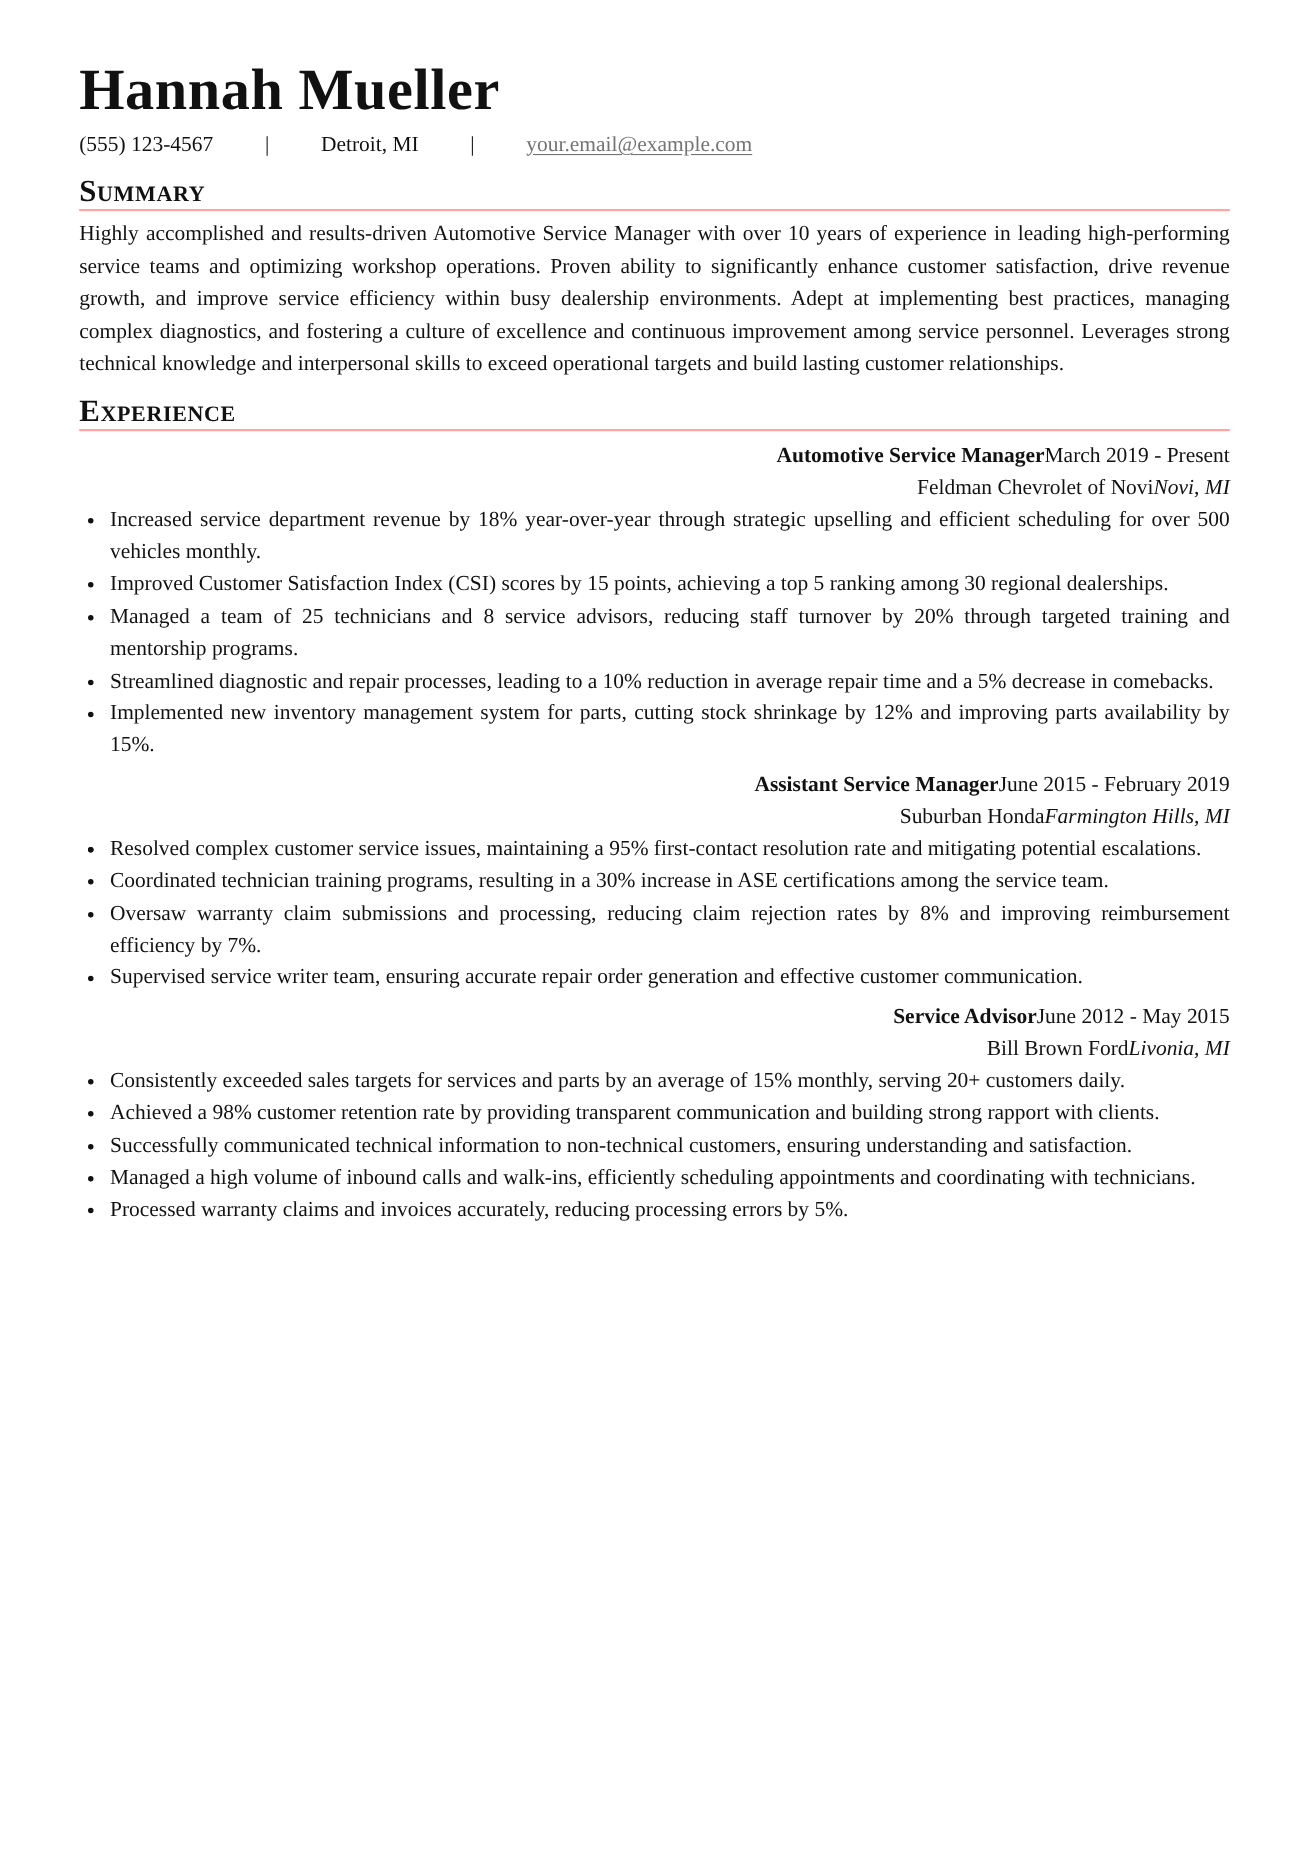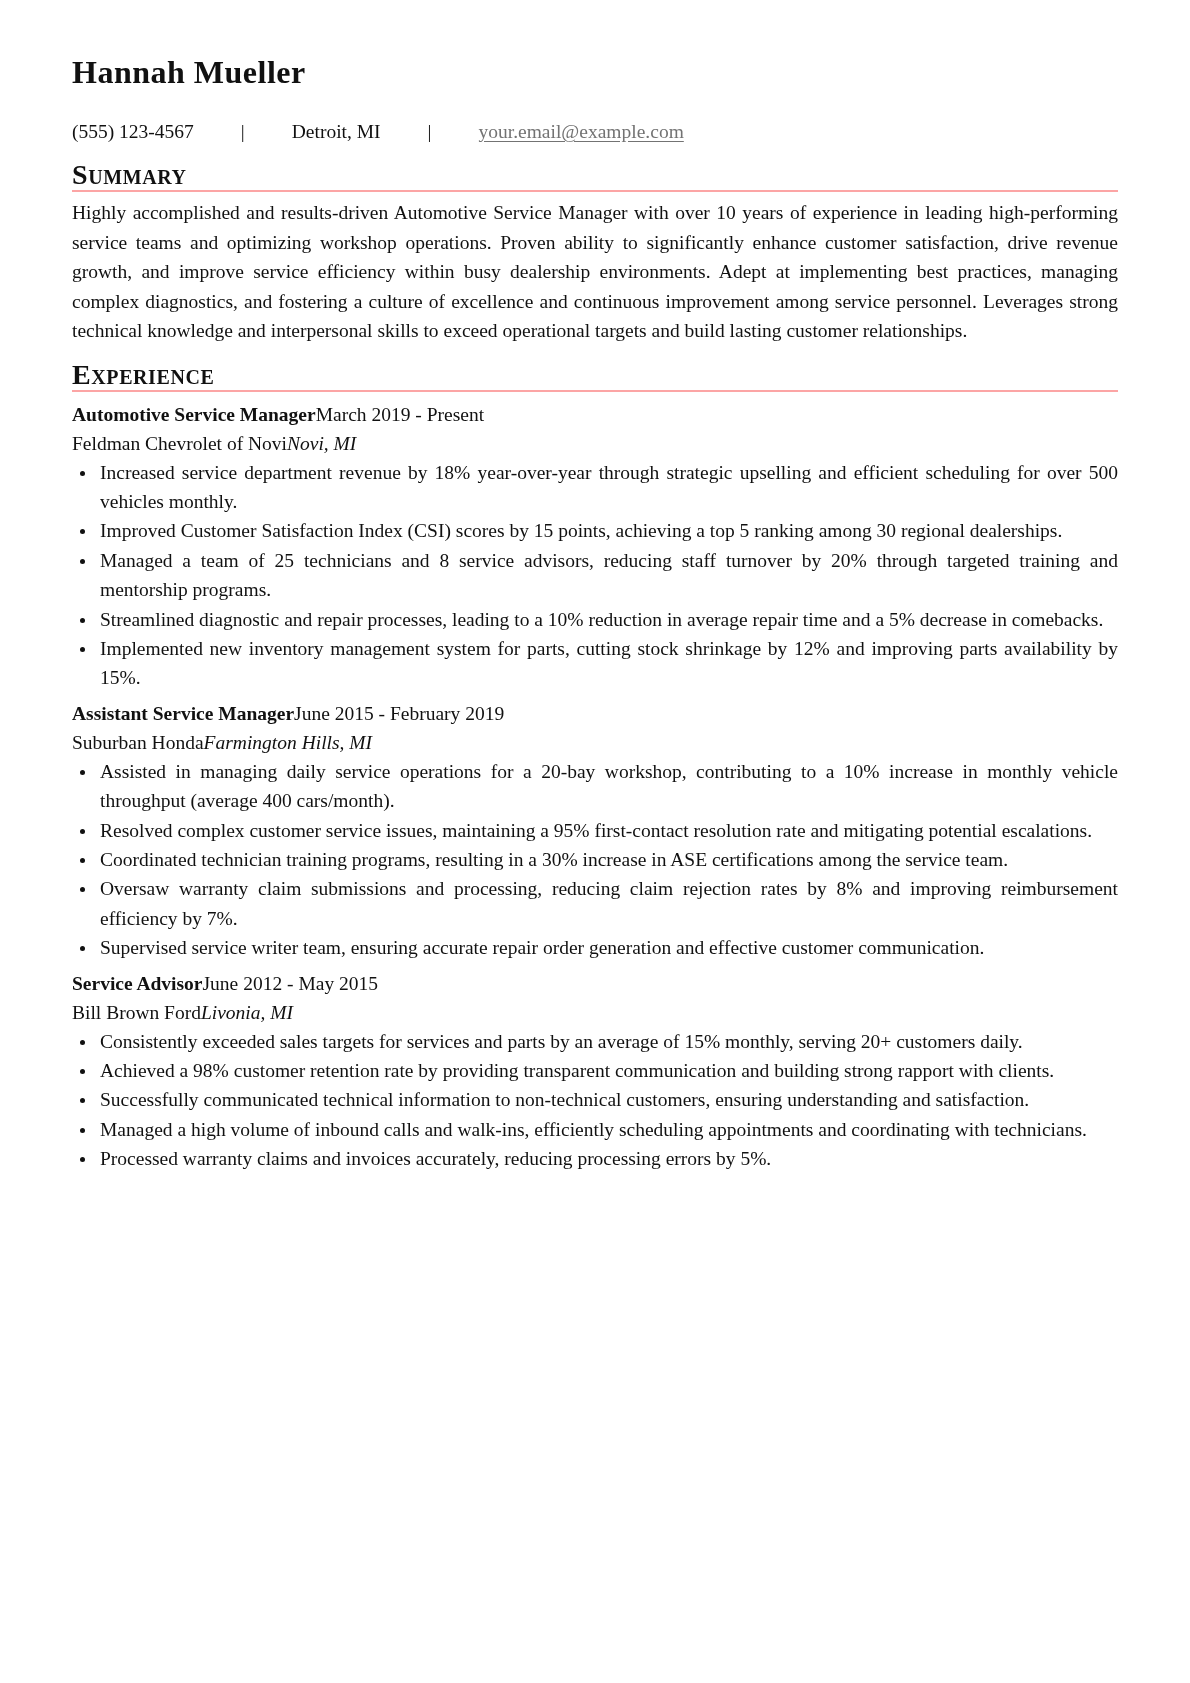--- a/index.html
+++ b/index.html
@@ -15,21 +15,21 @@
       color: #111111;
       overflow: hidden;
     }
     .page {
       position: absolute;
       left: 72px;
       top: 56px;
       width: 1046px;
     }
     .name {
-      font-size: 32px;
+      font-size: 53px;
       font-weight: bold;
       letter-spacing: 0.5px;
       line-height: 1;
       margin: 0;
       height: 44px;
     }
     .contact {
       margin-top: 20px;
       font-size: 19.5px;
       line-height: 24px;
@@ -62,21 +62,21 @@
       font-size: 19.5px;
       line-height: 29.5px;
       text-align: justify;
     }
     .job {
       margin-top: 8px;
     }
     .job + .job { margin-top: 6px; }
     .job-row {
       display: flex;
-      justify-content: flex-start;
+      justify-content: flex-end;
       font-size: 19.5px;
       line-height: 29px;
     }
     .job-title { font-weight: bold; }
     .job-loc { font-style: italic; }
     ul.bullets {
       list-style: none;
       margin: 0;
       padding: 0;
     }
@@ -141,21 +141,21 @@
     <div class="job">
       <div class="job-row">
         <span class="job-title">Assistant Service Manager</span>
         <span>June 2015 - February 2019</span>
       </div>
       <div class="job-row">
         <span>Suburban Honda</span>
         <span class="job-loc">Farmington Hills, MI</span>
       </div>
       <ul class="bullets">
-        <li><span class="dot"></span><span>Assisted in managing daily service operations for a 20-bay workshop, contributing to a 10% increase in monthly vehicle throughput (average 400 cars/month).</span></li>
+        <li><span class="dot"></span></li>
         <li><span class="dot"></span><span>Resolved complex customer service issues, maintaining a 95% first-contact resolution rate and mitigating potential escalations.</span></li>
         <li><span class="dot"></span><span>Coordinated technician training programs, resulting in a 30% increase in ASE certifications among the service team.</span></li>
         <li><span class="dot"></span><span>Oversaw warranty claim submissions and processing, reducing claim rejection rates by 8% and improving reimbursement efficiency by 7%.</span></li>
         <li><span class="dot"></span><span>Supervised service writer team, ensuring accurate repair order generation and effective customer commu­nication.</span></li>
       </ul>
     </div>
 
     <div class="job">
       <div class="job-row">
         <span class="job-title">Service Advisor</span>

